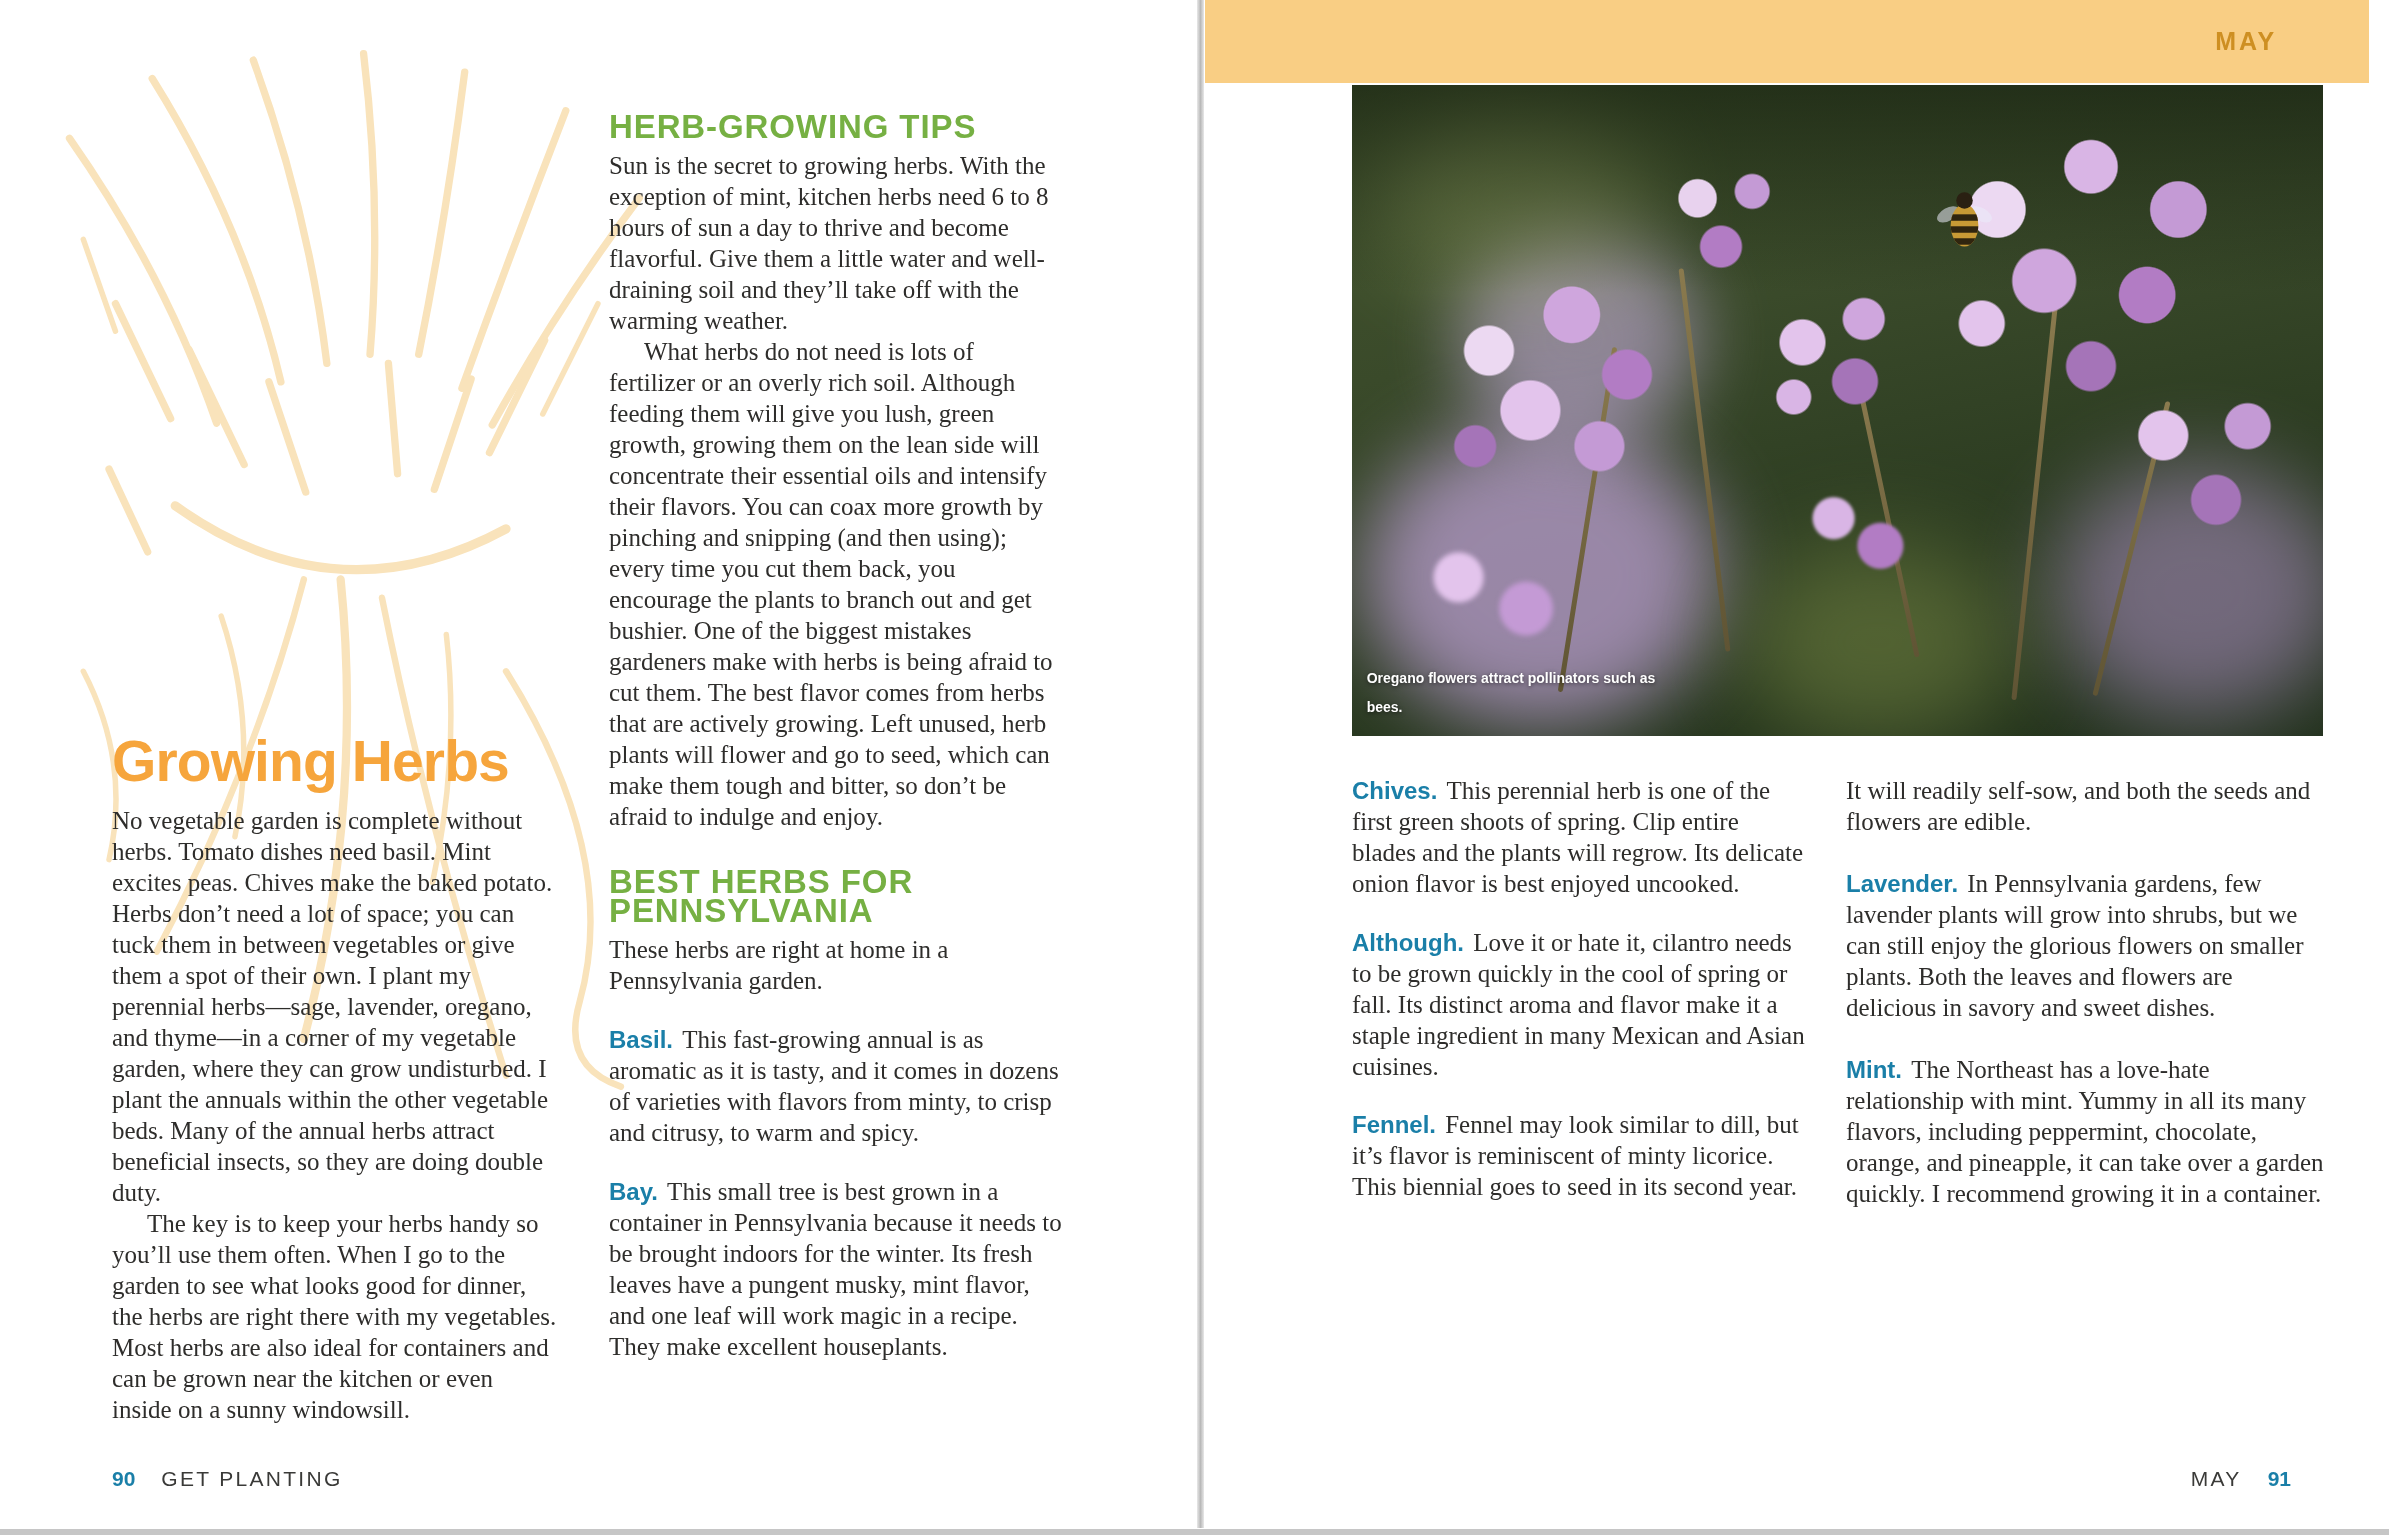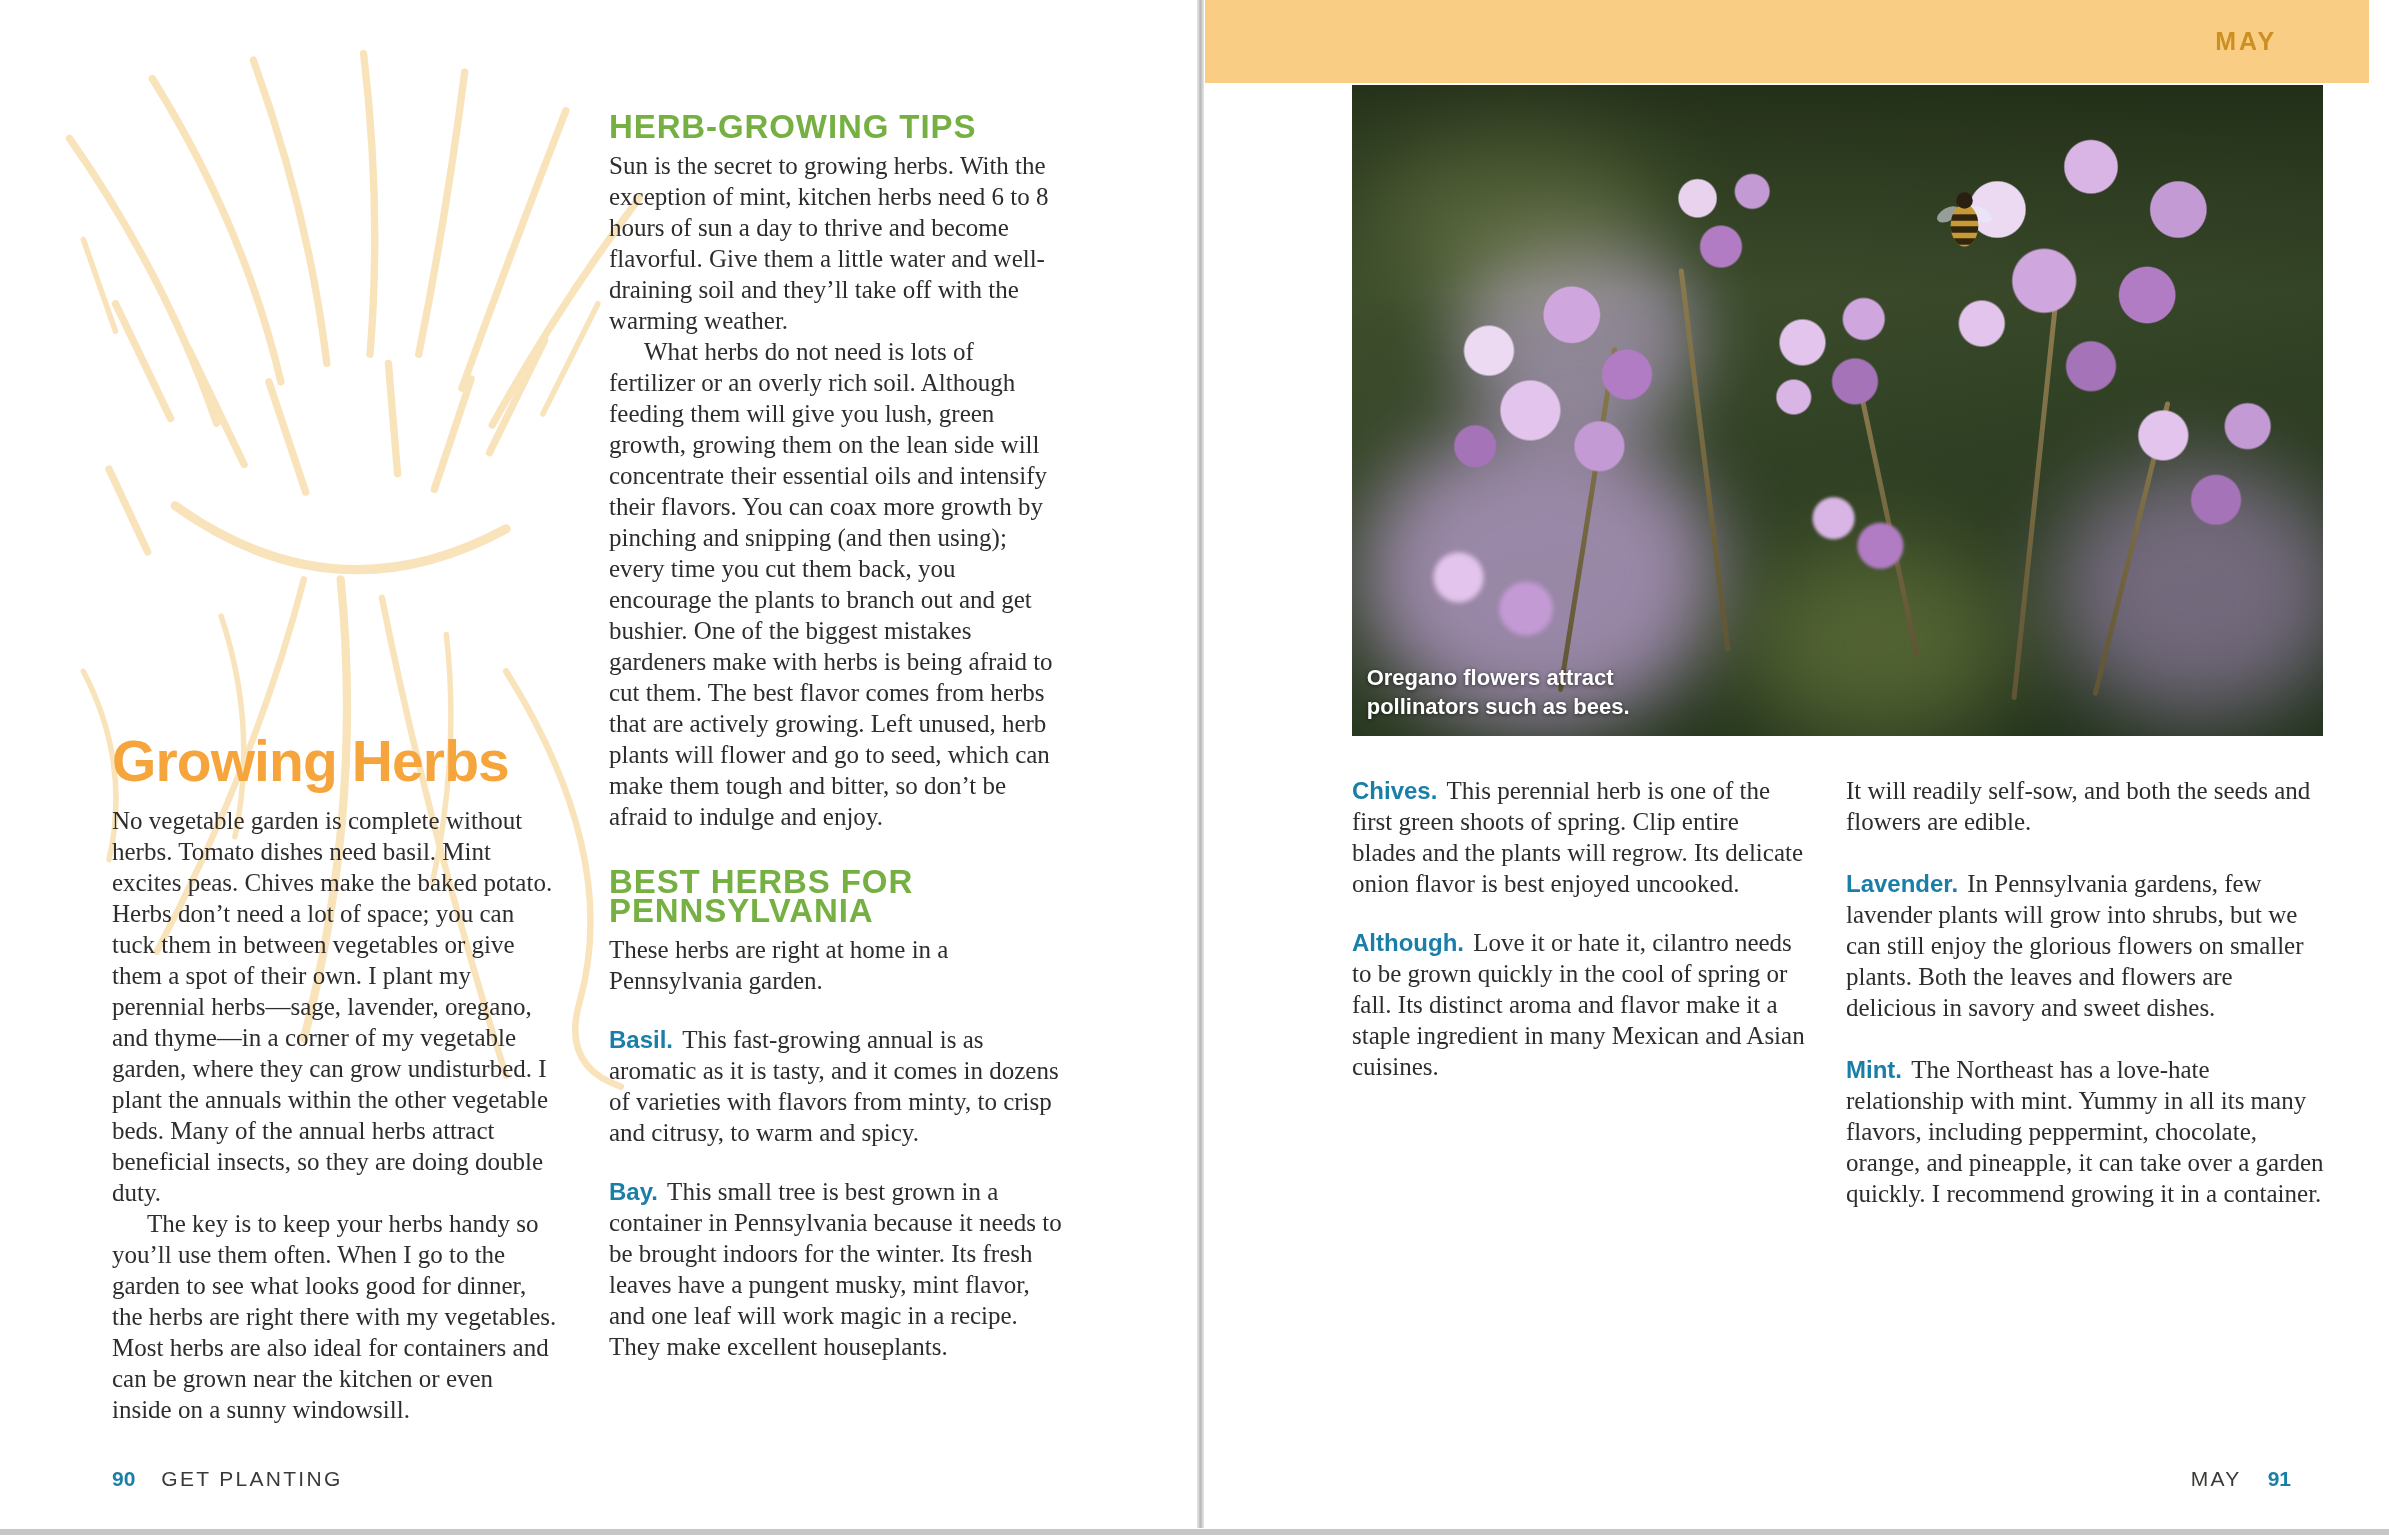--- a/index.html
+++ b/index.html
@@ -39,21 +39,21 @@
   .month-band span{display:inline-block;margin-right:92px;line-height:83px;
                    font-family:"Liberation Sans",sans-serif;font-weight:bold;font-size:25px;letter-spacing:2.8px;}
   .photo{position:absolute;left:147px;top:85px;width:971px;height:651px;overflow:hidden;
          background:linear-gradient(168deg,#44552e 0%,#3a4a2a 35%,#2a3a20 70%,#20301a 100%);}
   .blob{position:absolute;border-radius:50%;}
   .photo-topshade{position:absolute;left:0;top:0;width:100%;height:32%;
          background:linear-gradient(180deg,rgba(16,26,12,0.6),rgba(16,26,12,0));}
   .stem{position:absolute;width:4.6px;background:linear-gradient(#8a7a4e,#5f5434);border-radius:2.8px;}
   .cluster{position:absolute;border-radius:45%;}
   .caption{position:absolute;left:14.7px;bottom:14.7px;width:303px;
-           font-family:"Liberation Sans",sans-serif;font-weight:bold;font-size:22px;line-height:28.5px;
+           font-family:"Liberation Sans",sans-serif;font-weight:bold;font-size:14px;line-height:28.5px;
            color:#ffffff;text-shadow:0 0.9px 4.6px rgba(0,0,0,0.6);}
   .cols{position:absolute;top:775px;}
   .colA{position:absolute;left:147px;top:0;width:454px;}
   .colB{position:absolute;left:641px;top:0;width:478px;}
   .colA .entry:first-child, .colB .body-p:first-child{margin-top:0;}
   .colB .entry{margin-top:31px;}
   .bee{position:absolute;}
 </style>
 </head>
 <body>
@@ -191,20 +191,22 @@
 
       <div class="caption">Oregano flowers attract pollinators such as bees.</div>
     </div>
 
     <div class="cols">
       <div class="colA">
         <p class="entry">
           <span class="lead" style="color:#1A7FA8">Chives.</span><span>This perennial herb is one of the first green shoots of spring. Clip entire blades and the plants will regrow. Its delicate onion flavor is best enjoyed uncooked.</span></p>
         <p class="entry">
           <span class="lead" style="color:#1A7FA8">Although.</span><span>Love it or hate it, cilantro needs to be grown quickly in the cool of spring or fall. Its distinct aroma and flavor make it a staple ingredient in many Mexican and Asian cuisines.</span></p>
+        <p class="entry">
+          <span class="lead" style="color:#1A7FA8">Fennel.</span><span>Fennel may look similar to dill, but it’s flavor is reminiscent of minty licorice. This biennial goes to seed in its second year.</span></p>
       </div>
       <div class="colB">
         <p class="body-p">It will readily self-sow, and both the seeds and flowers are edible.</p>
         <p class="entry">
           <span class="lead" style="color:#1A7FA8">Lavender.</span><span>In Pennsylvania gardens, few lavender plants will grow into shrubs, but we can still enjoy the glorious flowers on smaller plants. Both the leaves and flowers are delicious in savory and sweet dishes.</span></p>
         <p class="entry">
           <span class="lead" style="color:#1A7FA8">Mint.</span><span>The Northeast has a love-hate relationship with mint. Yummy in all its many flavors, including peppermint, chocolate, orange, and pineapple, it can take over a garden quickly. I recommend growing it in a container.</span></p>
       </div>
     </div>
 

